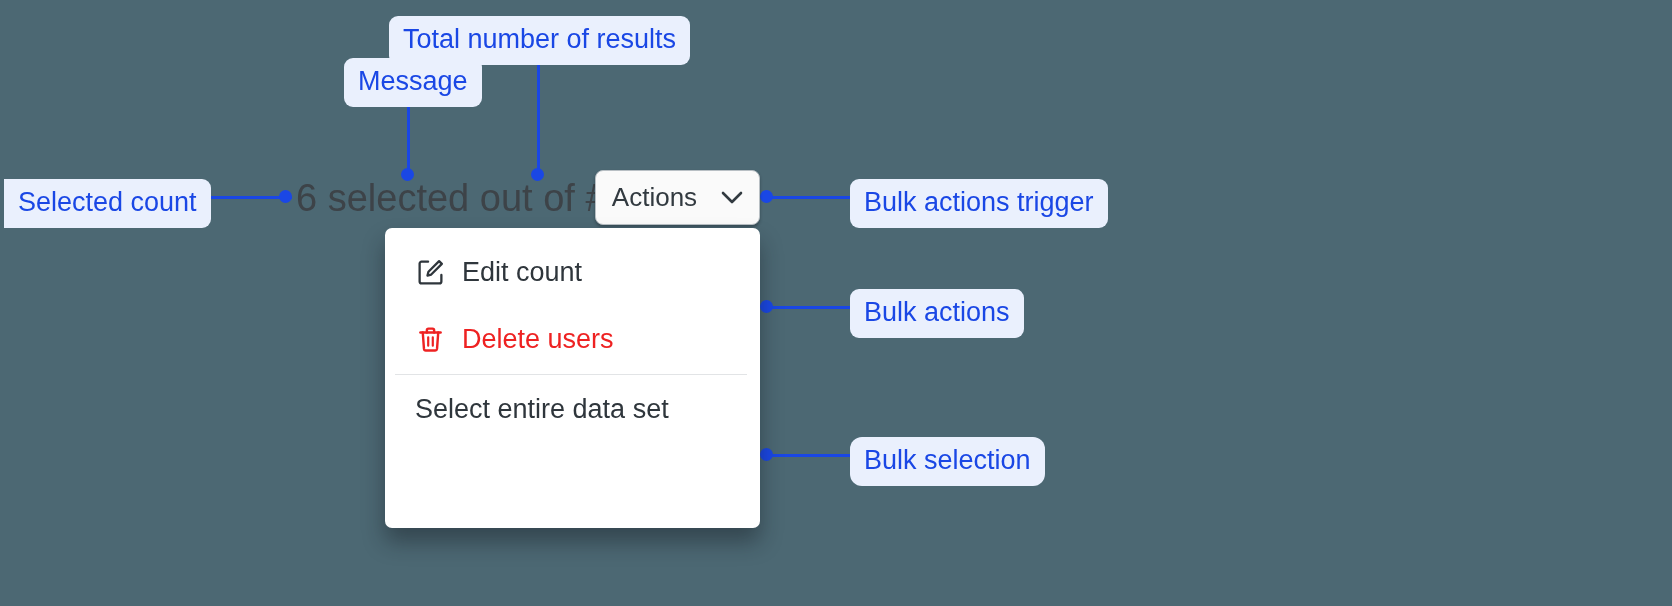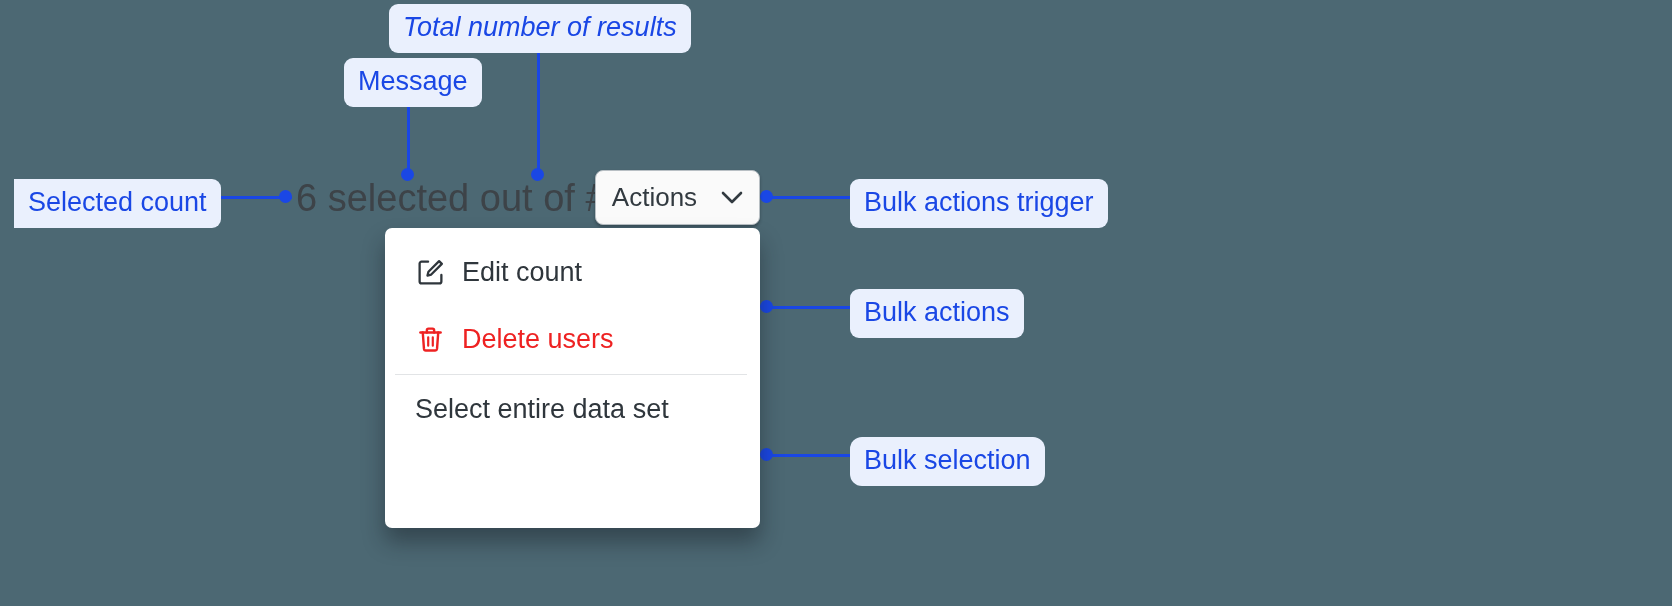--- a/index.html
+++ b/index.html
@@ -32,21 +32,21 @@
     line-height: 1;
     font-family: "Liberation Sans", sans-serif;
     border-radius: 9px;
     padding: 10px 14px 12px 14px;
     white-space: nowrap;
     box-sizing: border-box;
   }
   .callout.flush-left {
     border-top-left-radius: 0;
     border-bottom-left-radius: 0;
-    left: 14px;
+    left: 4px;
   }
 
   
   .leader-h {
     position: absolute;
     height: 3px;
     background: #1a47e5;
   }
   .leader-v {
     position: absolute;
@@ -206,21 +206,21 @@
     <div class="menu-divider"></div>
 
     <div class="menu-item no-icon">
       <span>Select entire data set</span>
     </div>
 
     <div class="menu-gap"></div>
 
   </div>
 
-  <div class="callout" style="left:389px; top:4px;font-style:italic;">
+  <div class="callout" style="left:389px; top:16px;">
     <span>Total number of results</span>
   </div>
 
   <div class="callout" style="left:344px; top:58px;text-align:center;">
     <span>Message</span>
   </div>
 
   <div class="callout flush-left" style="top:179px;">
     <span>Selected count</span>
   </div>

